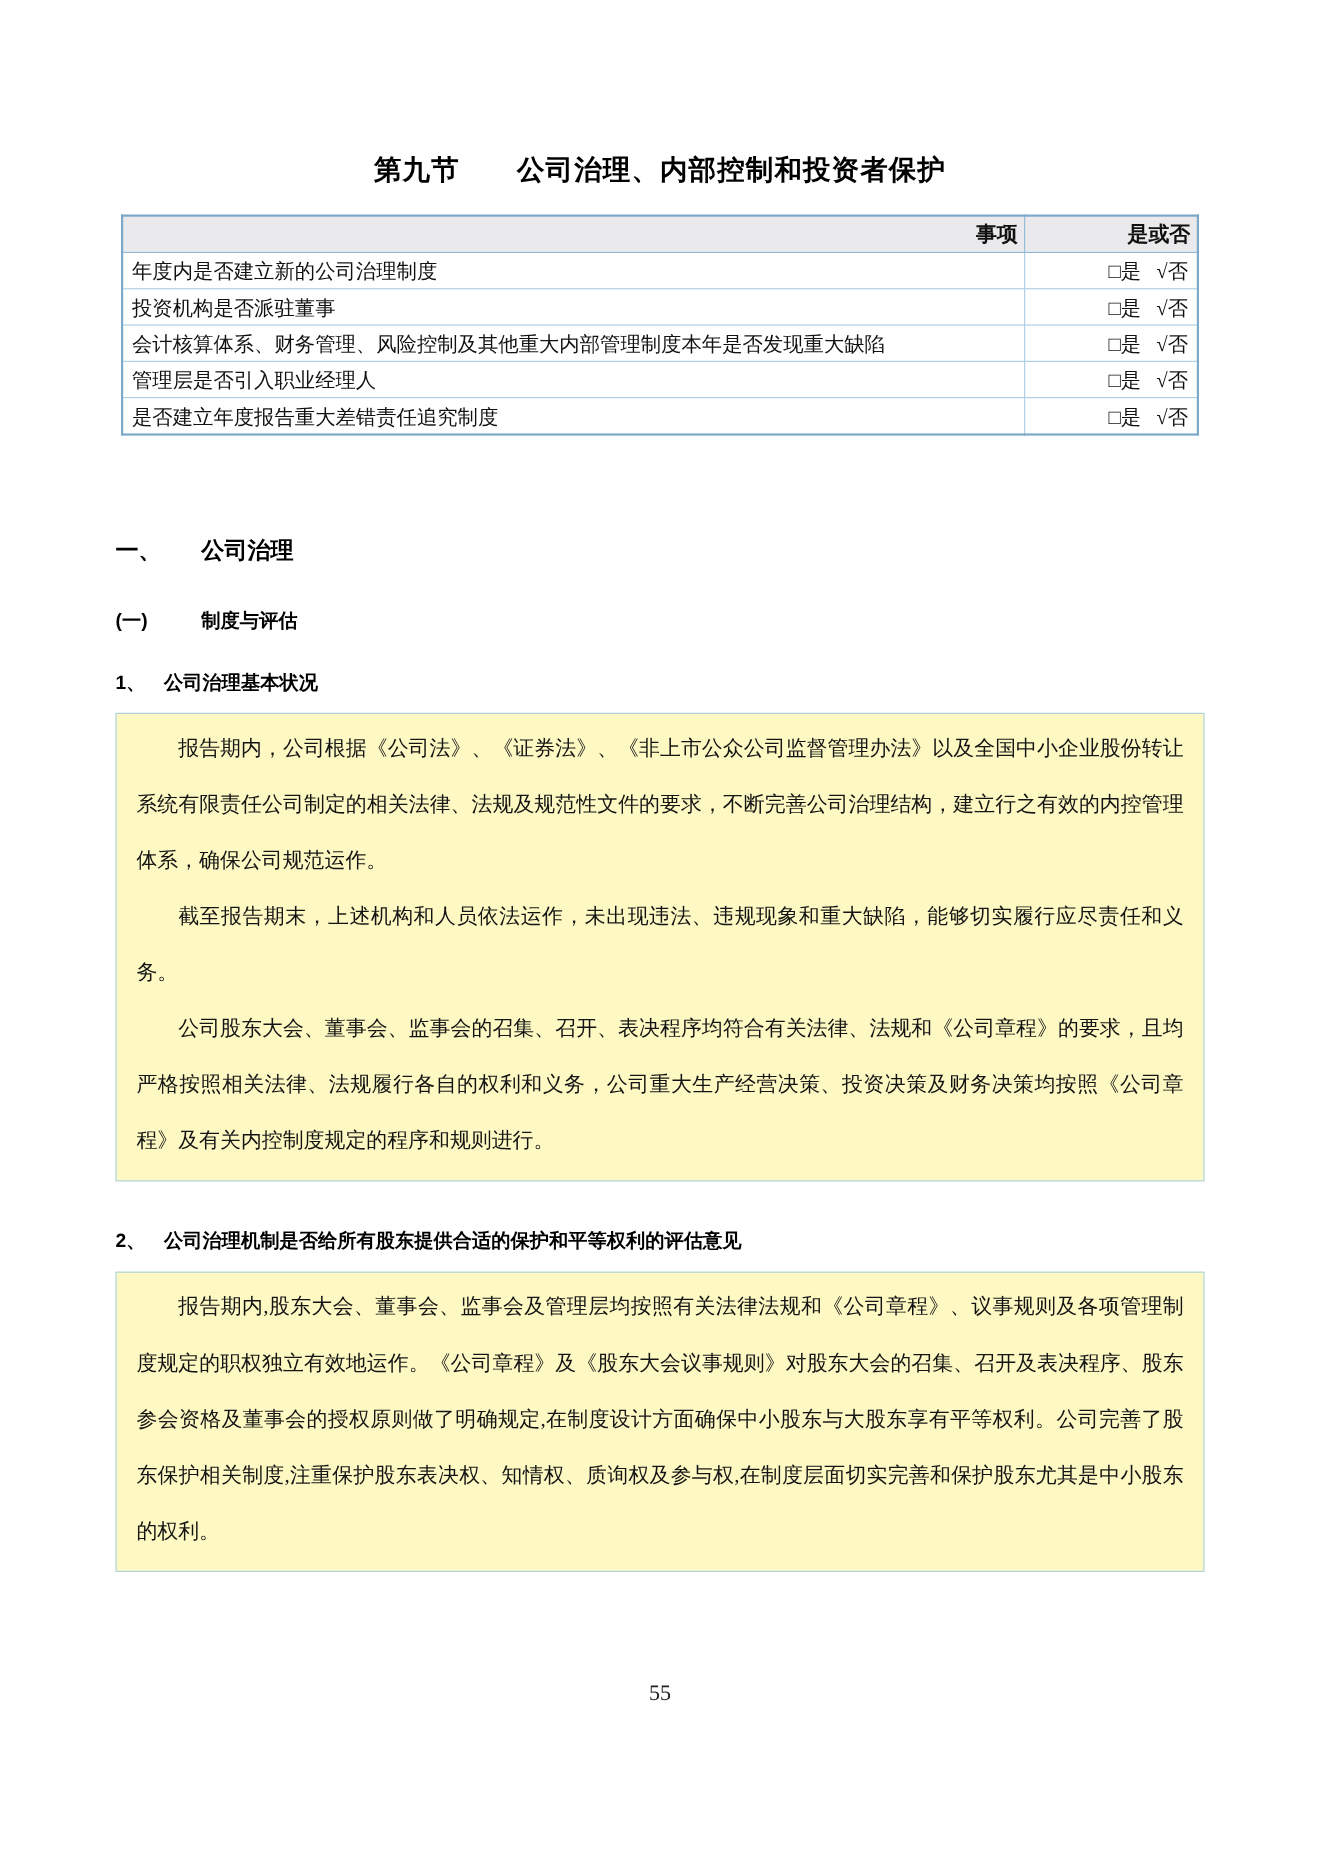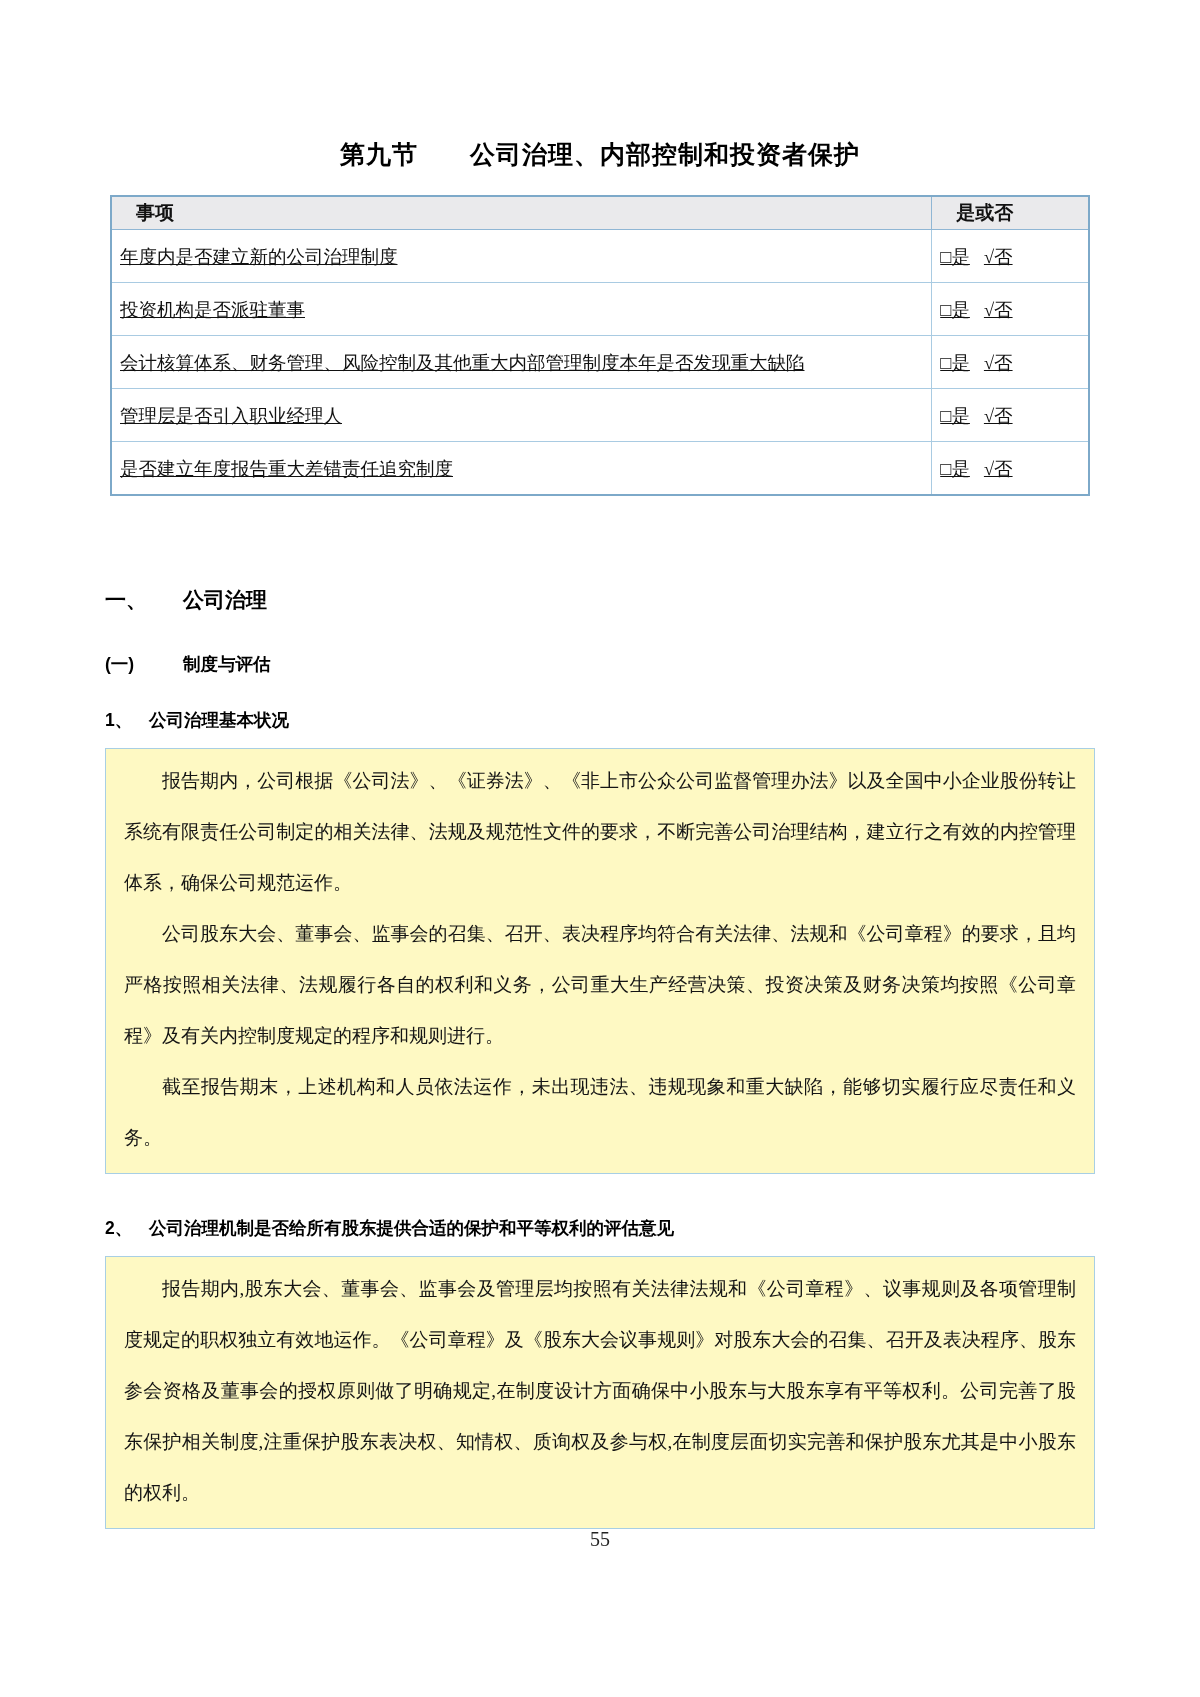--- a/index.html
+++ b/index.html
@@ -32,33 +32,32 @@
     border:2px solid #7da9c9;
     font-size:18.5px;
   }
   table.checklist th{
     background:#eaeaec;
     font-family:"Liberation Sans","DejaVu Sans",sans-serif;
     font-weight:bold;
     font-size:19px;
     border:1px solid #8fb6d4;
     height:30px;
-    text-align:left;
-    padding:1px 24px;
+    text-align:right;
+    padding:1px 6px;
   }
   table.checklist td{
     border:1px solid #a9cbe2;
     border-left:1px solid #8fb6d4;
     height:30px;
-    padding:11px 8px;
+    padding:1px 8px;
     white-space:nowrap;
-    text-decoration:underline;
   }
   td.item-cell{text-align:left;}
-  td.answer-cell{text-align:left;}
+  td.answer-cell{text-align:right;}
   td.answer-cell .yes{margin-right:14px;}
   
   .hd{
     font-family:"Liberation Sans","DejaVu Sans",sans-serif;
     font-weight:bold;
     color:#000000;
     display:flex;
     align-items:baseline;
   }
   .hd .num{flex:0 0 auto;}
@@ -156,22 +155,22 @@
       <span>制度与评估</span>
     </div>
 
     <div class="hd hd-3">
       <span class="num">1、</span>
       <span>公司治理基本状况</span>
     </div>
 
     <div class="text-box">
       <p>报告期内，公司根据《公司法》、《证券法》、《非上市公众公司监督管理办法》以及全国中小企业股份转让系统有限责任公司制定的相关法律、法规及规范性文件的要求，不断完善公司治理结构，建立行之有效的内控管理体系，确保公司规范运作。</p>
+      <p>截至报告期末，上述机构和人员依法运作，未出现违法、违规现象和重大缺陷，能够切实履行应尽责任和义务。</p>
       <p>公司股东大会、董事会、监事会的召集、召开、表决程序均符合有关法律、法规和《公司章程》的要求，且均严格按照相关法律、法规履行各自的权利和义务，公司重大生产经营决策、投资决策及财务决策均按照《公司章程》及有关内控制度规定的程序和规则进行。</p>
-      <p>截至报告期末，上述机构和人员依法运作，未出现违法、违规现象和重大缺陷，能够切实履行应尽责任和义务。</p>
     </div>
 
     <div class="hd hd-3" style="margin-top:42px;">
       <span class="num">2、</span>
       <span>公司治理机制是否给所有股东提供合适的保护和平等权利的评估意见</span>
     </div>
 
     <div class="text-box">
       <p>报告期内,股东大会、董事会、监事会及管理层均按照有关法律法规和《公司章程》、议事规则及各项管理制度规定的职权独立有效地运作。《公司章程》及《股东大会议事规则》对股东大会的召集、召开及表决程序、股东参会资格及董事会的授权原则做了明确规定,在制度设计方面确保中小股东与大股东享有平等权利。公司完善了股东保护相关制度,注重保护股东表决权、知情权、质询权及参与权,在制度层面切实完善和保护股东尤其是中小股东的权利。</p>
     </div>

